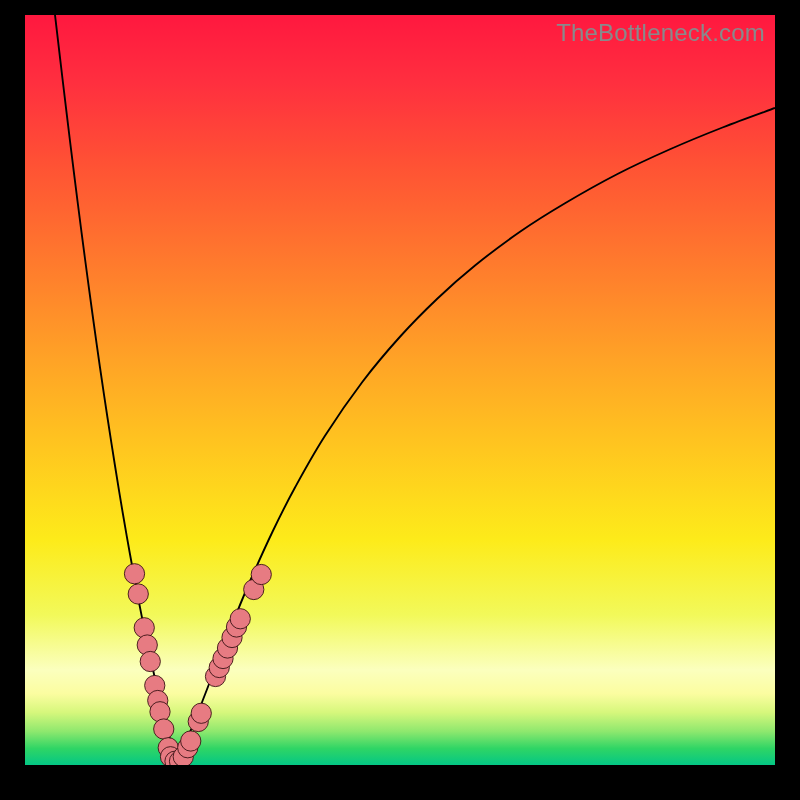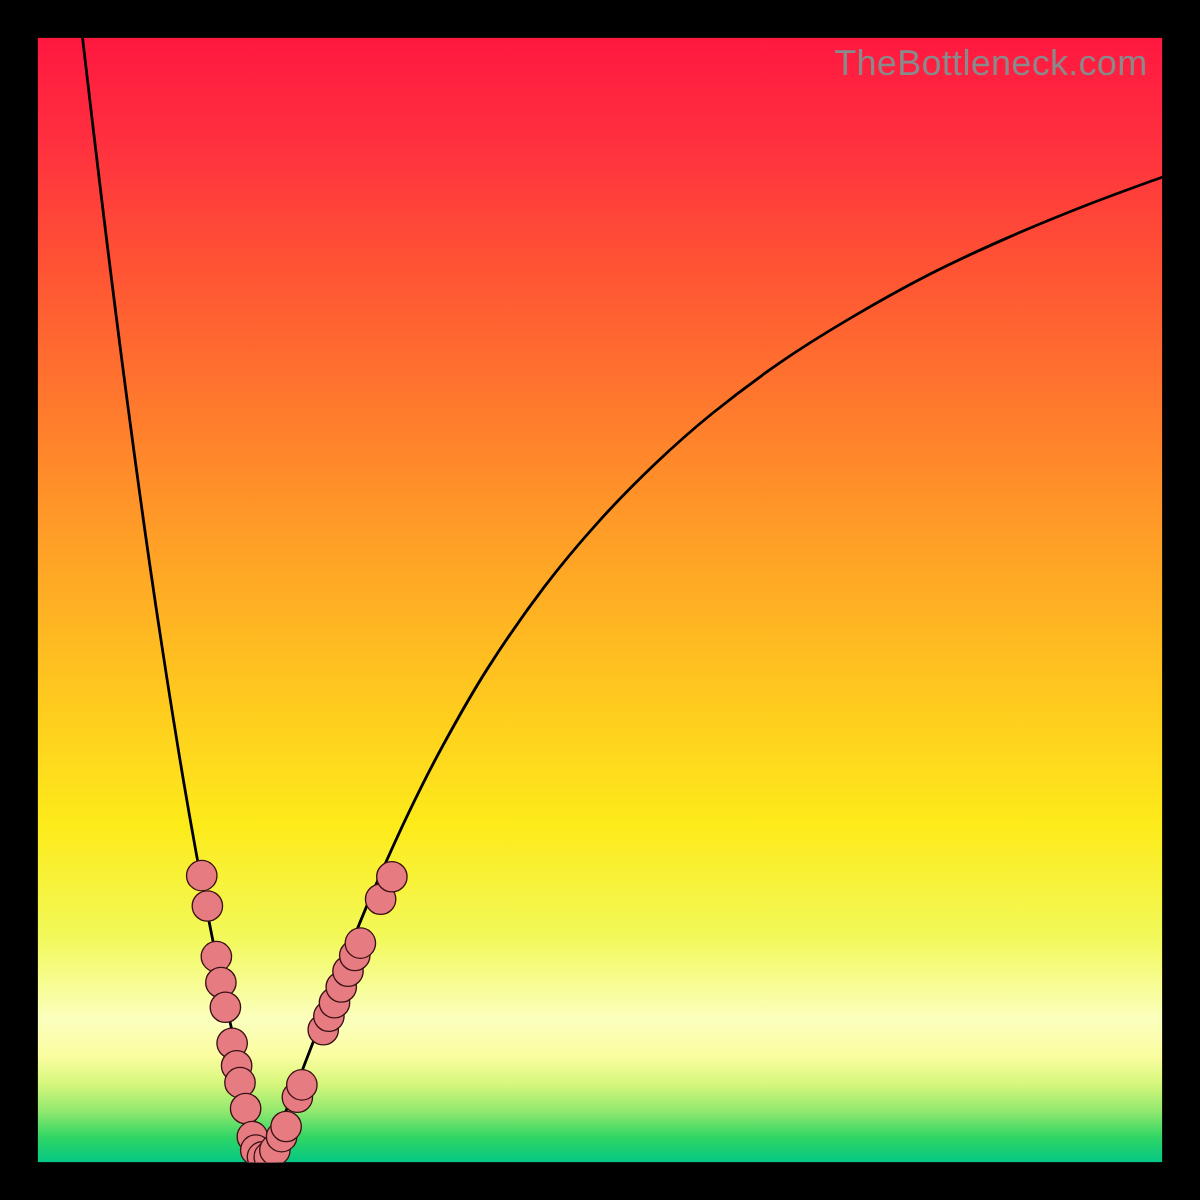--- a/index.html
+++ b/index.html
@@ -12,21 +12,21 @@
     font-family: Arial, Helvetica, sans-serif;
   }
   .frame {
     position: absolute;
     inset: 0;
     background: #000;
   }
   .plot {
     position: absolute;
     left: 25px;
-    top: 25px;
+    top: 15px;
     width: 750px;
     height: 750px;
     overflow: hidden;
   }
   .gradient {
     position: absolute;
     inset: 0;
   }
   .watermark {
     position: absolute;

